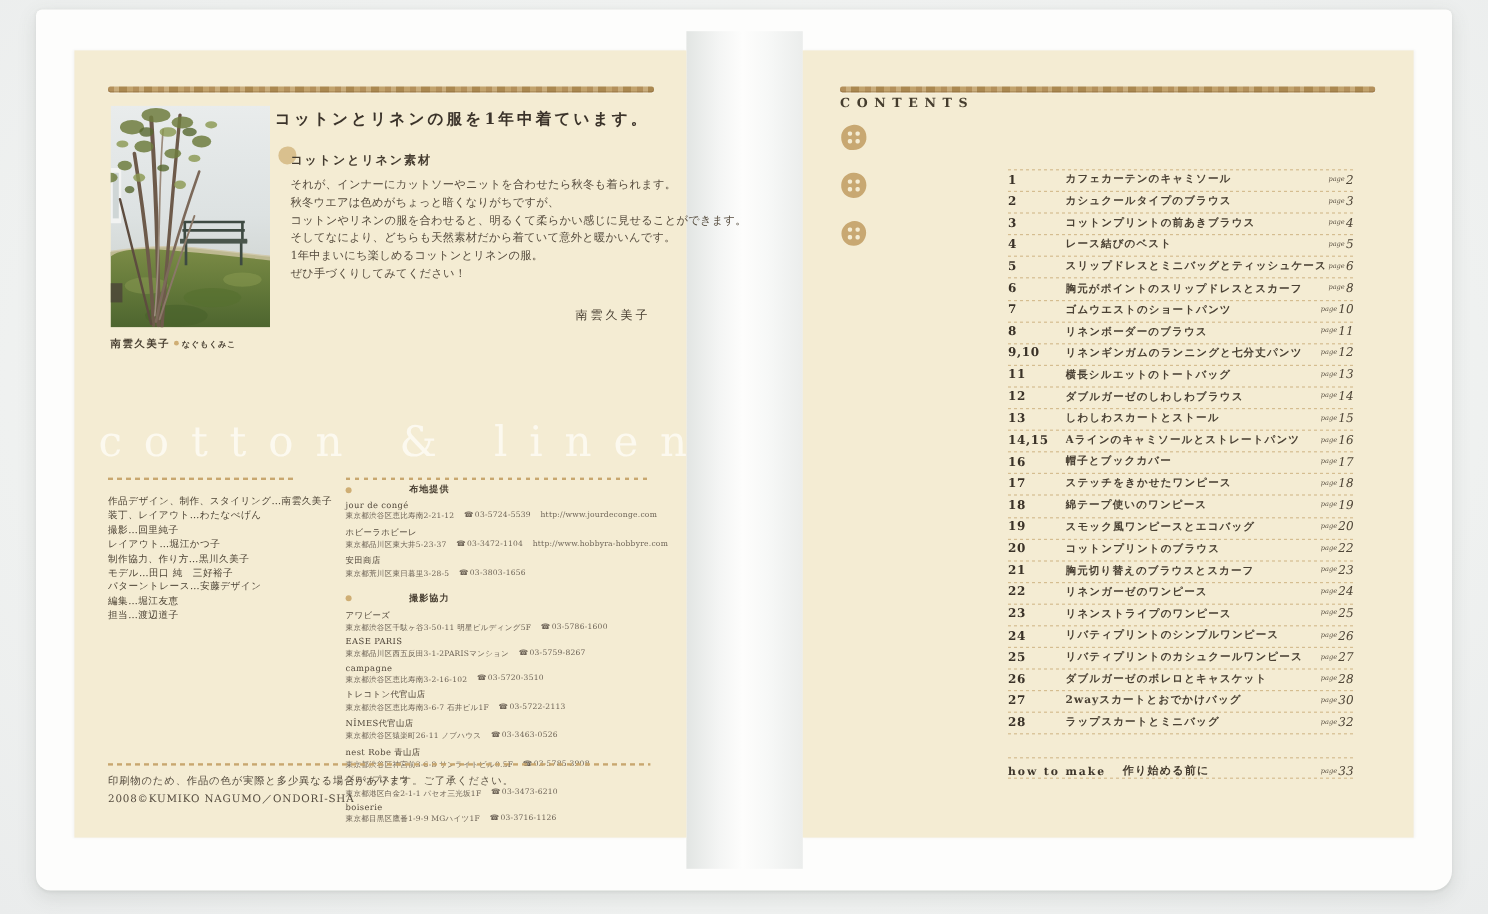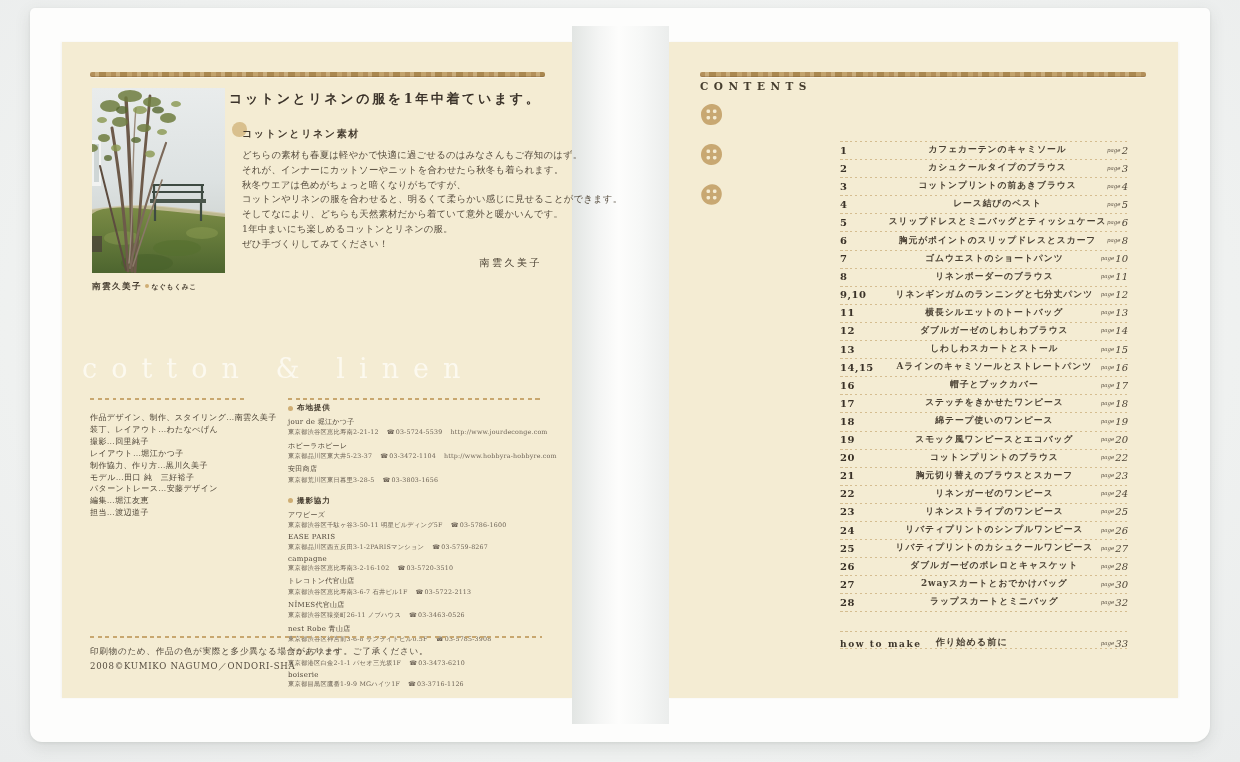--- a/index.html
+++ b/index.html
@@ -56,29 +56,29 @@
 
   .profile { left:30px; top:232px; width:150px; }
   .profile-name { font-size:8.6px; font-weight:bold; letter-spacing:1.4px; color:#473e31; }
   .profile-dot { display:inline-block; width:4.5px; height:4.5px; border-radius:50%; background:#cfae74; margin:0 2px 1px 3px; }
   .profile-kana { font-size:6.8px; font-weight:bold; letter-spacing:0.6px; color:#473e31; }
   .profile-lines { margin-top:4px; }
   .profile-lines div { font-size:7.2px; line-height:11px; letter-spacing:0.25px; color:#675d50; white-space:nowrap; }
 
   .watermark {
     left:20px; top:309px; width:475px;
-    font-size:27px; line-height:36px; letter-spacing:0.52em; white-space:nowrap;
+    font-size:35px; line-height:36px; letter-spacing:0.52em; white-space:nowrap;
     color:rgba(253,250,242,.88); font-weight:normal;
   }
 
   .credits { left:28px; top:370px; width:180px; }
   .credits div { font-size:8px; line-height:11.9px; letter-spacing:0.4px; color:#4c4335; white-space:nowrap; }
 
   .suppliers { left:226px; top:361px; width:256px; }
-  .supp-heading { display:flex; align-items:center; font-size:7.6px; font-weight:bold; letter-spacing:0.8px; color:#473e31; margin-bottom:4px; }
+  .supp-heading { display:flex; align-items:center; font-size:7.6px; font-weight:bold; letter-spacing:0.8px; color:#473e31; margin-bottom:4px;gap:44px; }
   .supp-heading .bullet { width:5px; height:5px; border-radius:50%; background:#cfae74; margin-right:4px; flex:0 0 auto; }
   .supp-gap { height:8px; }
   .shop { margin-bottom:3.2px; }
   .shop-name { font-size:7px; letter-spacing:0.3px; color:#50463a; white-space:nowrap; }
   .shop-line { display:flex; gap:8px; font-size:6.3px; letter-spacing:0.2px; color:#6d6356; margin-top:1.4px; white-space:nowrap; }
   .phone-icon { font-family:"DejaVu Sans","Liberation Sans",sans-serif; font-size:6.3px; margin-right:1px; }
 
   .footer-sep { left:28px; top:594px; width:452px; }
   .footer { left:28px; top:602px; }
   .footer div { font-size:8.6px; line-height:15.2px; letter-spacing:0.7px; color:#544b3e; white-space:nowrap; }
@@ -95,21 +95,21 @@
   .toc-row { position:relative; height:18.1px; display:flex; align-items:center; }
   .toc-row::before {
     content:""; position:absolute; top:0; left:0; right:0; height:1px;
     background:repeating-linear-gradient(90deg,#d5bd90 0 2.5px,transparent 2.5px 5px);
   }
   .toc::after {
     content:""; display:block; height:1px;
     background:repeating-linear-gradient(90deg,#d5bd90 0 2.5px,transparent 2.5px 5px);
   }
   .toc-no { width:48px; font-size:10px; font-weight:bold; letter-spacing:0.5px; color:#3a3228; }
-  .toc-title { flex:1; font-size:8.8px; font-weight:bold; letter-spacing:0.9px; color:#4a4134; white-space:nowrap; overflow:hidden;text-align:center; }
+  .toc-title { flex:1; font-size:8.8px; font-weight:bold; letter-spacing:0.9px; color:#4a4134; white-space:nowrap; overflow:hidden; }
   .toc-page { font-size:10px; font-style:italic; color:#4e4537; white-space:nowrap; }
   .page-prefix { font-size:5.5px; font-style:italic; color:#5c5244; position:relative; top:-2px; margin-right:1px; letter-spacing:0; }
 
   .howto { left:171px; top:589px; width:288px; }
   .howto-row { position:relative; height:17.5px; display:flex; align-items:flex-end; }
   .howto-row::before, .howto-row::after {
     content:""; position:absolute; left:0; right:0; height:1px;
     background:repeating-linear-gradient(90deg,#d5bd90 0 2.5px,transparent 2.5px 5px);
   }
   .howto-row::before { top:0; } .howto-row::after { bottom:0; }
@@ -200,21 +200,20 @@
 
     <div class="abs lp-title">コットンとリネンの服を1年中着ています。</div>
 
     <div class="abs intro-heading">
       <span class="intro-dot"></span>
       <span class="intro-text">コットンとリネン素材</span>
     </div>
 
     <div class="abs intro-body">
 
-    <div>どちらの素材も春夏は軽やかで快適に過ごせるのはみなさんもご存知のはず。</div>
         <div>それが、インナーにカットソーやニットを合わせたら秋冬も着られます。</div>
         <div>秋冬ウエアは色めがちょっと暗くなりがちですが、</div>
         <div>コットンやリネンの服を合わせると、明るくて柔らかい感じに見せることができます。</div>
         <div>そしてなにより、どちらも天然素材だから着ていて意外と暖かいんです。</div>
         <div>1年中まいにち楽しめるコットンとリネンの服。</div>
         <div>ぜひ手づくりしてみてください！</div>
       </div>
 
     <div class="abs signature">南雲久美子</div>
 
@@ -243,21 +242,21 @@
       </div>
 
     <div class="abs suppliers">
       <div class="supp-heading">
         <span class="bullet"></span>
         <span>布地提供</span>
       </div>
       <div>
 
           <div class="shop">
-            <div class="shop-name">jour de 堀江かつ子</div>
+            <div class="shop-name">jour de congé</div>
             <div class="shop-line">
               <span>東京都渋谷区恵比寿南2-21-12</span>
               <span><span class="phone-icon">☎</span><span>03-5724-5539</span></span>
               <span>http://www.jourdeconge.com</span>
             </div>
           </div>
 
           <div class="shop">
             <div class="shop-name">ホビーラホビーレ</div>
             <div class="shop-line">

